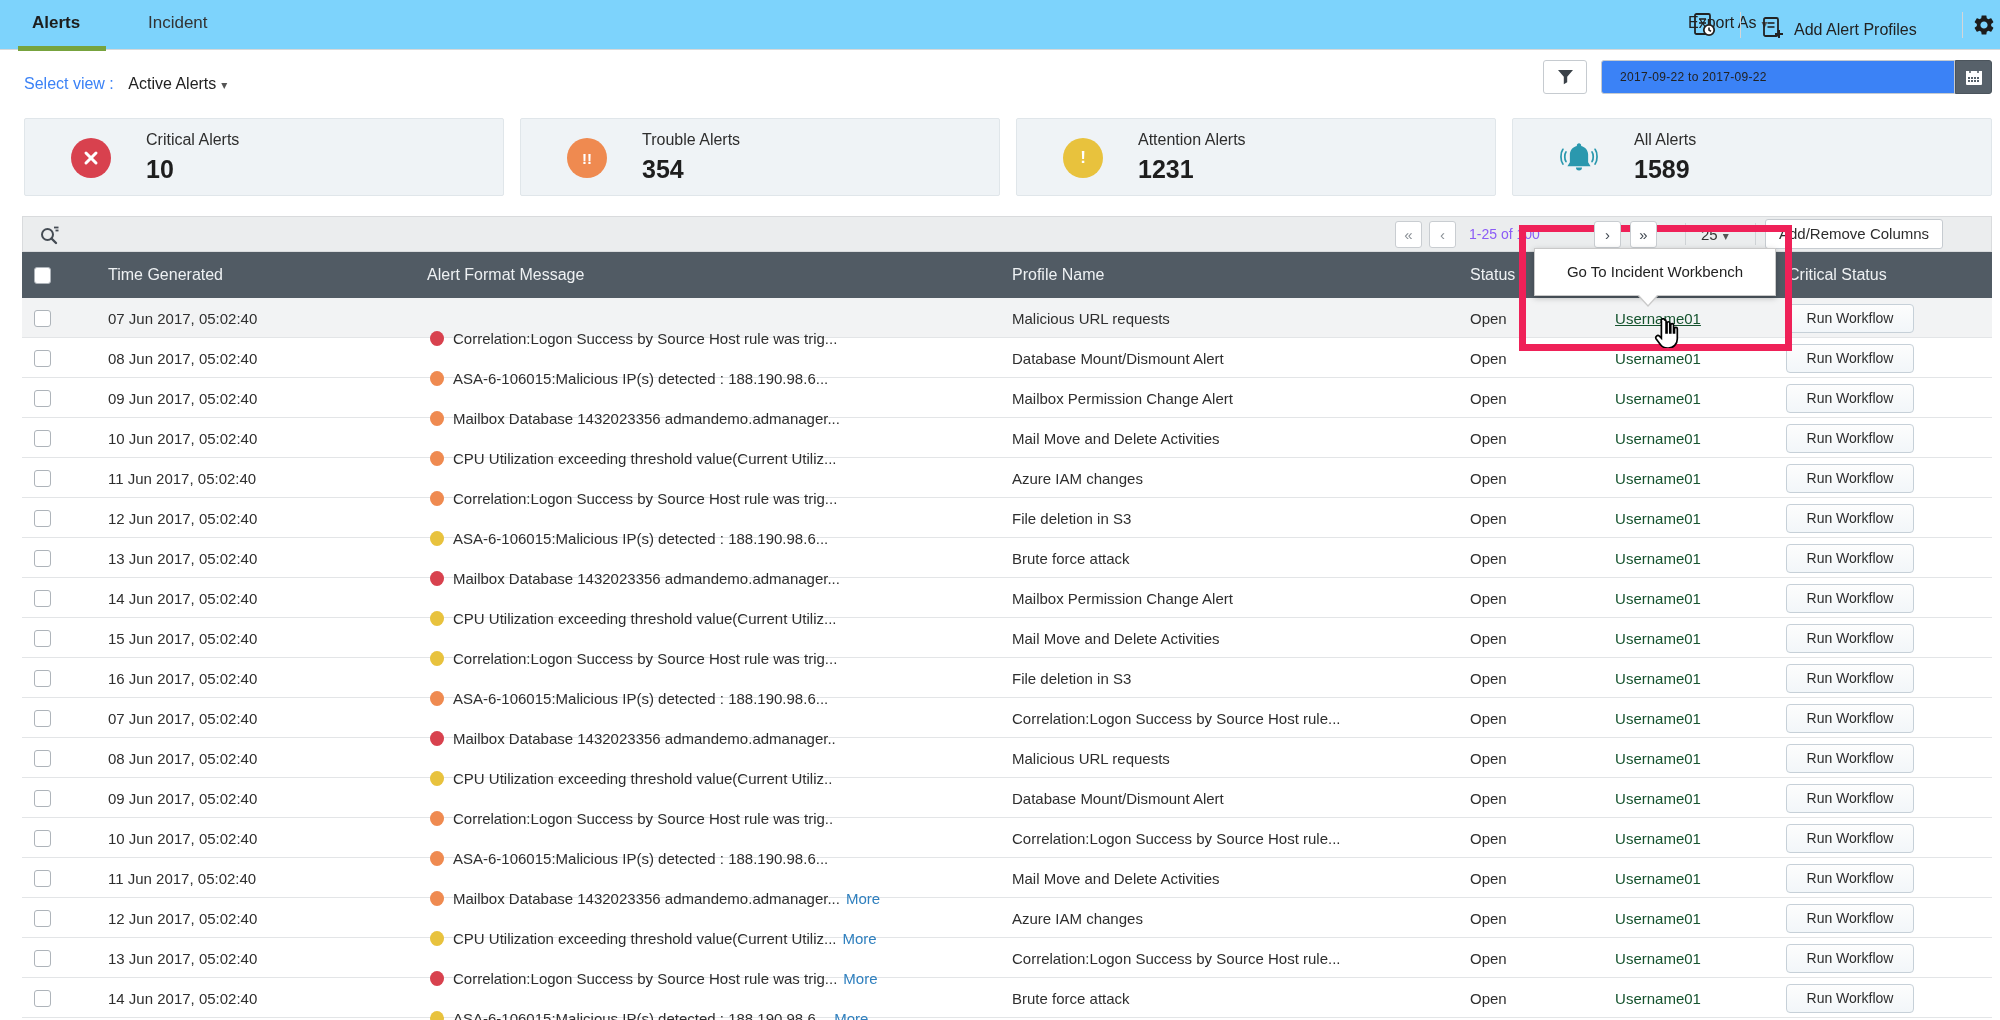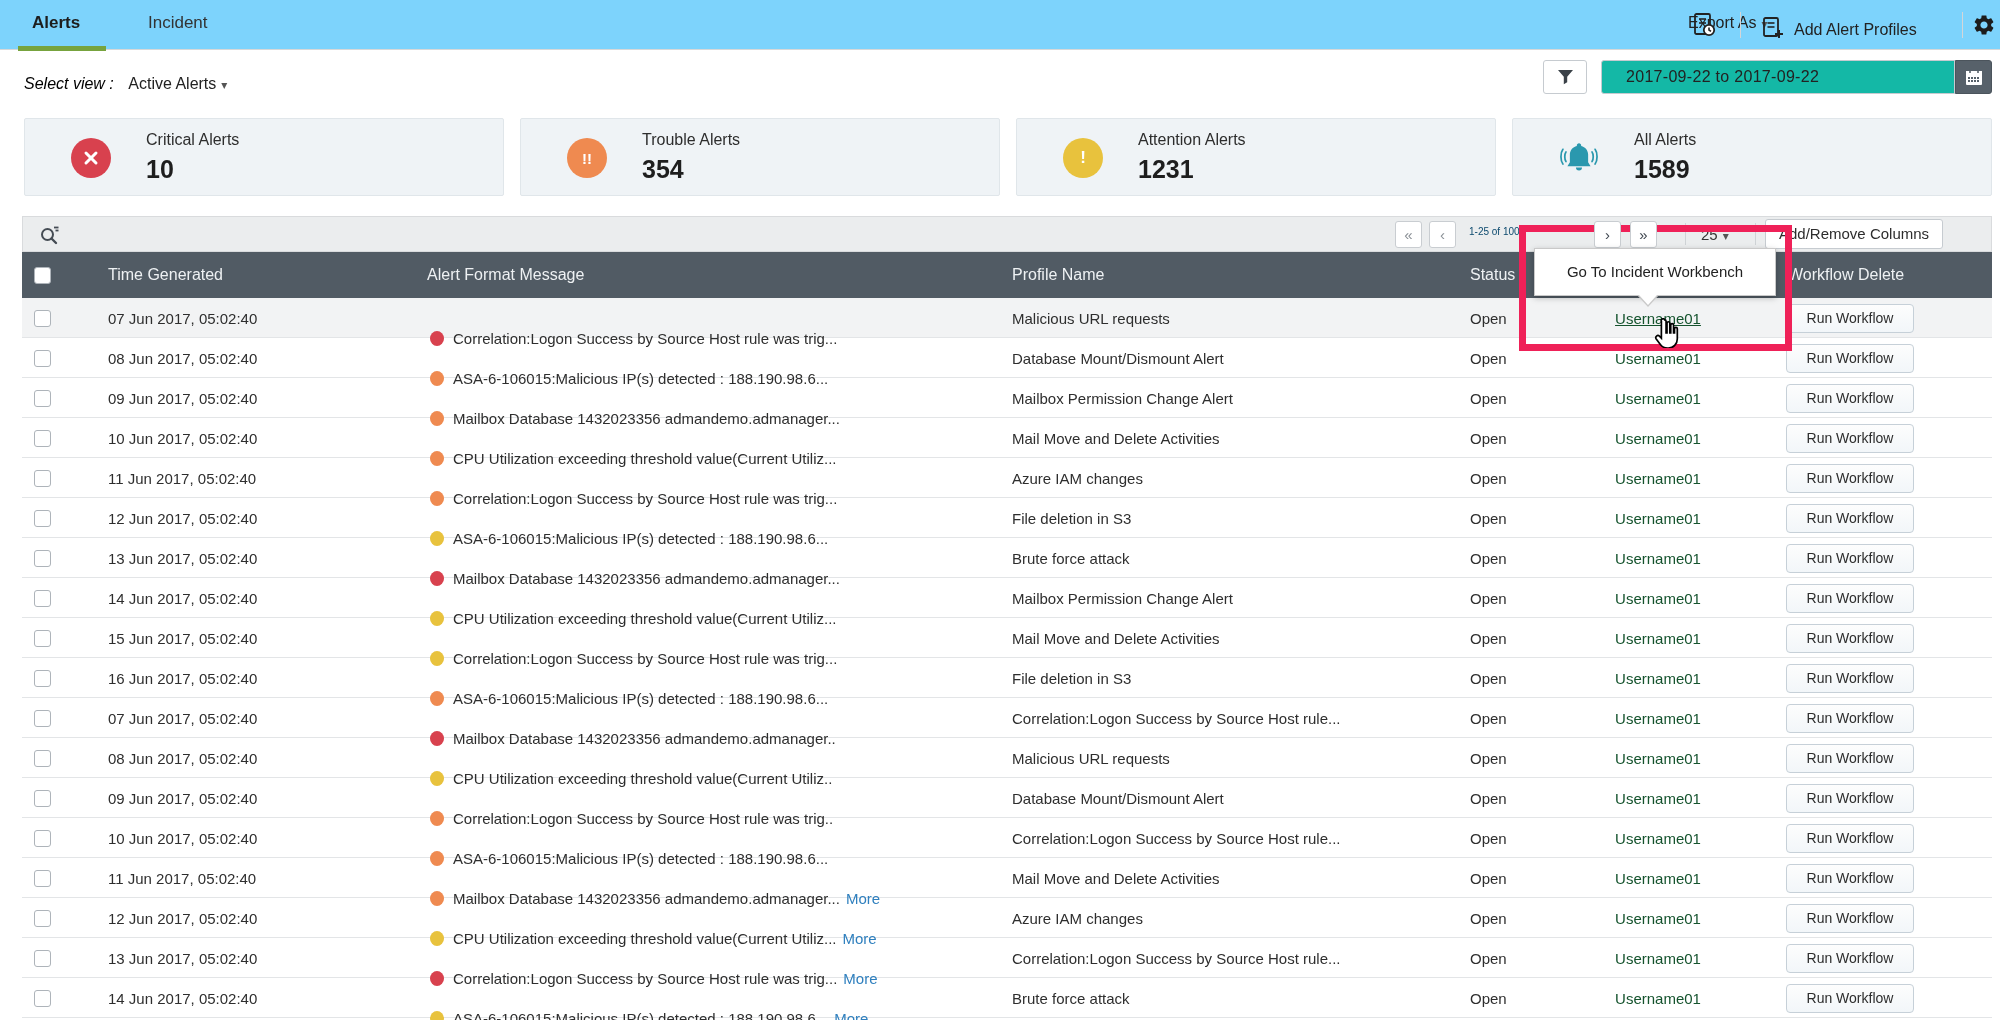--- a/index.html
+++ b/index.html
@@ -15,28 +15,28 @@
   .tab-underline { position: absolute; left: 18px; top: 46px; width: 88px; height: 5px; }
   .export-wrap { position: absolute; left: 1688px; top: 14px; font-size: 16px; color: #222; cursor: pointer; }
   .caret { font-size: 12px; color: #555; margin-left: 5px; }
   .icon-btn { position: absolute; top: 11px; cursor: pointer; }
   .vsep { position: absolute; top: 12px; width: 1px; height: 26px; background: #d4d6d8; }
   .add-profiles { position: absolute; left: 1760px; top: 14px; font-size: 16px; color: #222; cursor: pointer; white-space: nowrap; }
   .add-profiles svg { vertical-align: -5px; margin-right: 8px; }
 
   
   .select-view { position: absolute; left: 24px; top: 75px; font-size: 16px; }
-  .sv-label { color: #000000; font-style: italic; }
+  .sv-label { color: #3b82f6; }
   .sv-value { color: #222; margin-left: 10px; cursor: pointer; }
   .filter-btn { position: absolute; left: 1543px; top: 60px; width: 44px; height: 34px;
     background: #fff; border: 1px solid #c6cbd0; border-radius: 3px; cursor: pointer;
     display: flex; align-items: center; justify-content: center; }
   .date-box { position: absolute; left: 1601px; top: 60px; width: 354px; height: 34px;
-    background: #14b8a6; border: 1px solid #c6cbd0; border-radius: 3px 0 0 3px;
-    font-size: 16px; color: #222; line-height: 32px; padding-left: 24px; letter-spacing: .3px; cursor: pointer; }
+    background: #3b82f6; border: 1px solid #c6cbd0; border-radius: 3px 0 0 3px;
+    font-size: 12px; color: #222; line-height: 32px; padding-left: 18px; letter-spacing: .3px; cursor: pointer; }
   .cal-btn { position: absolute; left: 1955px; top: 60px; width: 37px; height: 34px;
     background: #57616a; border: 1px solid #4b545c; border-radius: 0 3px 3px 0; cursor: pointer;
     display: flex; align-items: center; justify-content: center; }
 
   
   .cards { position: absolute; left: 24px; top: 118px; width: 1968px; height: 78px;
     display: flex; gap: 16px; }
   .card { flex: 1; background: #eff3f6; border: 1px solid #e0e6ea; border-radius: 2px;
     position: relative; cursor: pointer; }
   .card-icon { position: absolute; left: 46px; top: 19px; width: 40px; height: 40px;
@@ -47,21 +47,21 @@
   .glyph-bangbang { font-size: 15px; font-weight: 700; color: #fff; letter-spacing: 0px; }
 
   
   .tbl-toolbar { position: absolute; left: 22px; top: 216px; width: 1970px; height: 36px;
     background: #ebedee; border: 1px solid #d9dbdd; }
   .search-icon { position: absolute; left: 14px; top: 5px; cursor: pointer; }
   .pager-btn { position: absolute; top: 4px; width: 27px; height: 27px; background: #fff;
     border: 1px solid #c9cdd1; border-radius: 3px; text-align: center; line-height: 25px;
     font-size: 15px; color: #8a9096; cursor: pointer; }
   .pager-btn.dark { color: #3f4750; z-index: 60; }
-  .pager-text { position: absolute; left: 1446px; top: 9px; font-size: 10px; color: #0c4a6e; }
+  .pager-text { position: absolute; left: 1446px; top: 9px; font-size: 14px; color: #8b5cf6; }
   .page-size { position: absolute; left: 1678px; top: 9px; font-size: 15px; color: #333; cursor: pointer; }
   .tb-sep { position: absolute; top: 6px; width: 1px; height: 22px; background: #cfd3d6; }
   .addrem-btn { position: absolute; left: 1742px; top: 2px; height: 30px; background: #fff;
     border: 1px solid #c6cbd0; border-radius: 3px; font-size: 15px; color: #2d2d2d;
     padding: 0 13px; line-height: 28px; cursor: pointer; white-space: nowrap; }
 
   
   .grid-cols { display: grid; grid-template-columns: 64px 320px 598px 456px 80px 216px 1fr; align-items: center; }
   .tbl-header { position: absolute; left: 22px; top: 252px; width: 1970px; height: 46px;
     background: #515b64; color: #eef1f3; font-size: 16px; }
@@ -235,21 +235,21 @@
 
 <div class="tbl-header grid-cols">
   <div>
       <div class="checkbox"></div>
     </div>
   <div class="hcell h-time">Time Generated</div>
   <div class="hcell h-msg">Alert Format Message</div>
   <div class="hcell h-profile">Profile Name</div>
   <div class="hcell h-status">Status</div>
   <div class="hcell"></div>
-  <div class="hcell h-workflow">Workflow Delete</div>
+  <div class="hcell h-workflow">Critical Status</div>
 </div>
 
 <div class="tbl-body">
     <div class="trow grid-cols highlighted">
       <div>
         <div class="checkbox"></div>
       </div>
       <div class="c-time">07 Jun 2017, 05:02:40</div>
       <div class="c-msg">
         <span class="sev-dot" style="background: rgb(216, 65, 78);"></span>

